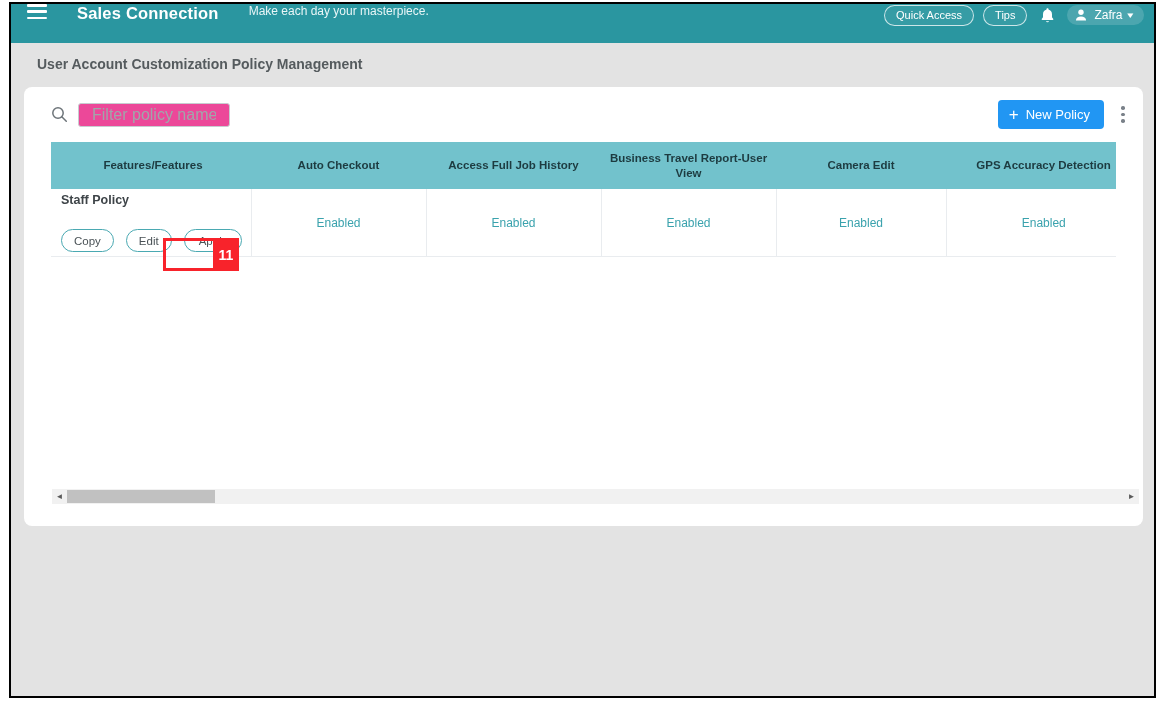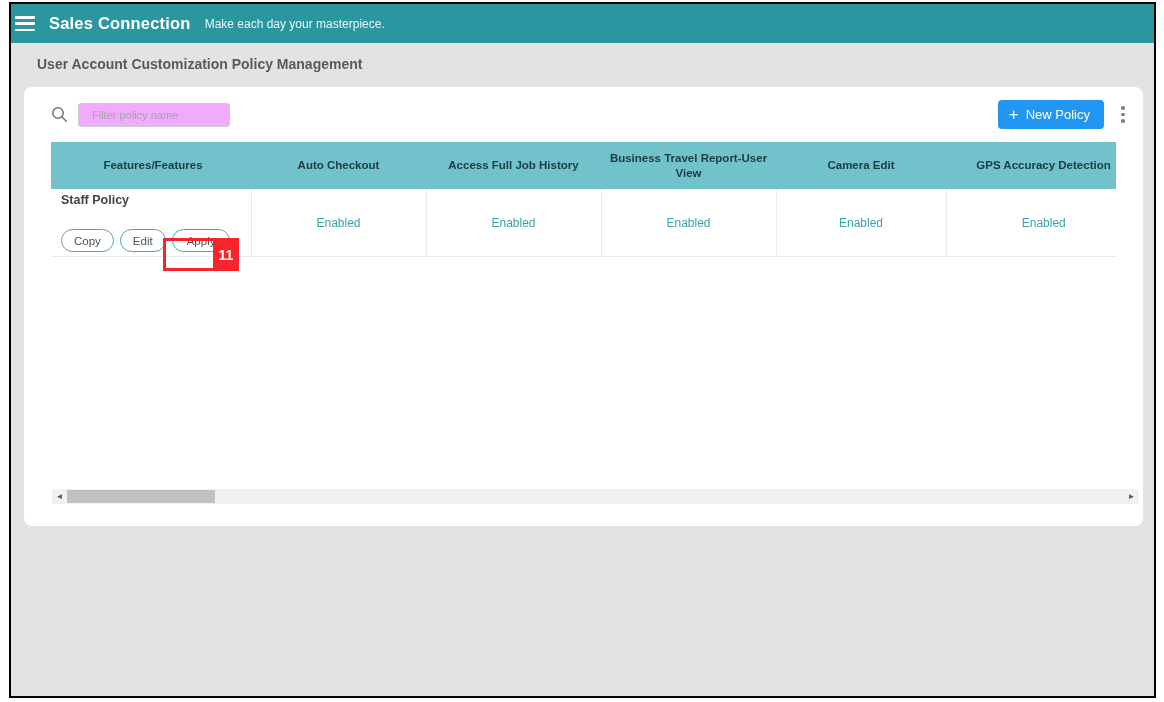--- a/index.html
+++ b/index.html
@@ -34,23 +34,24 @@
 
   
   .appbar {
     position: absolute;
     left: 0;
     top: 0;
     right: 0;
     height: 39px;
     background: #2a96a0;
     display: flex;
-    align-items: center;
-    padding: 0 10px 0 4px;
-    box-sizing: border-box;
+    align-items: flex-start;
+    padding: 0 10px 0 16px;
+    box-sizing: border-box;
+    gap: 16px;
   }
   .hamburger {
     width: 20px;
     height: 15px;
     display: flex;
     flex-direction: column;
     justify-content: space-between;
     margin-right: 14px;
     cursor: pointer;
   }
@@ -165,26 +166,26 @@
     align-items: center;
     gap: 10px;
   }
   .search-icon { display: block; }
   .filter-input {
     width: 152px;
     height: 24px;
     border: 1px solid #c8ccd0;
     border-radius: 3px;
     font-family: "Liberation Sans", sans-serif;
-    font-size: 11px;
+    font-size: 16px;
     color: #333;
     padding: 0 13px;
     box-sizing: border-box;
     outline: none;
-    background: #f0abfc;
+    background: #ec4899;
   }
   .filter-input::placeholder { color: #a0a6ab; }
 
   .toolbar-right {
     margin-left: auto;
     display: flex;
     align-items: center;
     gap: 8px;
   }
   .btn-new {
@@ -272,21 +273,21 @@
   }
   .policy-name {
     color: #3e4448;
     font-size: 12.5px;
     font-weight: bold;
     margin-bottom: 22px;
   }
   .row-actions {
     display: flex;
     align-items: center;
-    gap: 6px;
+    gap: 12px;
   }
   .chip {
     border: 1px solid #4aa9b2;
     color: #4a5256;
     background: #ffffff;
     border-radius: 13px;
     font-family: "Liberation Sans", sans-serif;
     font-size: 11.5px;
     height: 23px;
     padding: 0 12px;
@@ -373,20 +374,38 @@
 
     <div class="appbar">
       <div class="hamburger">
         <span></span>
           <span></span>
           <span></span>
       </div>
       <div class="brand">Sales Connection</div>
       <div class="tagline">Make each day your masterpiece.</div>
 
+      <div class="appbar-right">
+        <div class="pill">Quick Access</div>
+        <div class="pill">Tips</div>
+        <div class="bell">
+          <svg width="15" height="17" viewBox="0 0 15 17" aria-hidden="true">
+            <path d="M7.5 1.2c-.6 0-1.1.5-1.1 1.1v.5C4.3 3.3 3 5 3 7.2v3.1L1.7 12c-.3.4 0 .9.5.9h10.6c.5 0 .8-.5.5-.9L12 10.3V7.2c0-2.2-1.3-3.9-3.4-4.4v-.5c0-.6-.5-1.1-1.1-1.1z" fill="#ffffff"></path>
+            <path d="M5.9 14.2a1.7 1.7 0 0 0 3.2 0z" fill="#ffffff"></path>
+          </svg>
+        </div>
+        <div class="user-pill">
+          <svg width="14" height="14" viewBox="0 0 14 14" aria-hidden="true">
+            <circle cx="7" cy="4.3" r="2.7" fill="#ffffff"></circle>
+            <path d="M1.9 12.6c0-2.6 2.3-4 5.1-4s5.1 1.4 5.1 4z" fill="#ffffff"></path>
+          </svg>
+          <span class="uname">Zafra</span>
+          <span class="caret">▾</span>
+        </div>
+      </div>
     </div>
 
     <div class="page-head">
       <div class="page-title">User Account Customization Policy Management</div>
     </div>
 
     <div class="card">
 
       <div class="toolbar">
         <div class="search-wrap">

